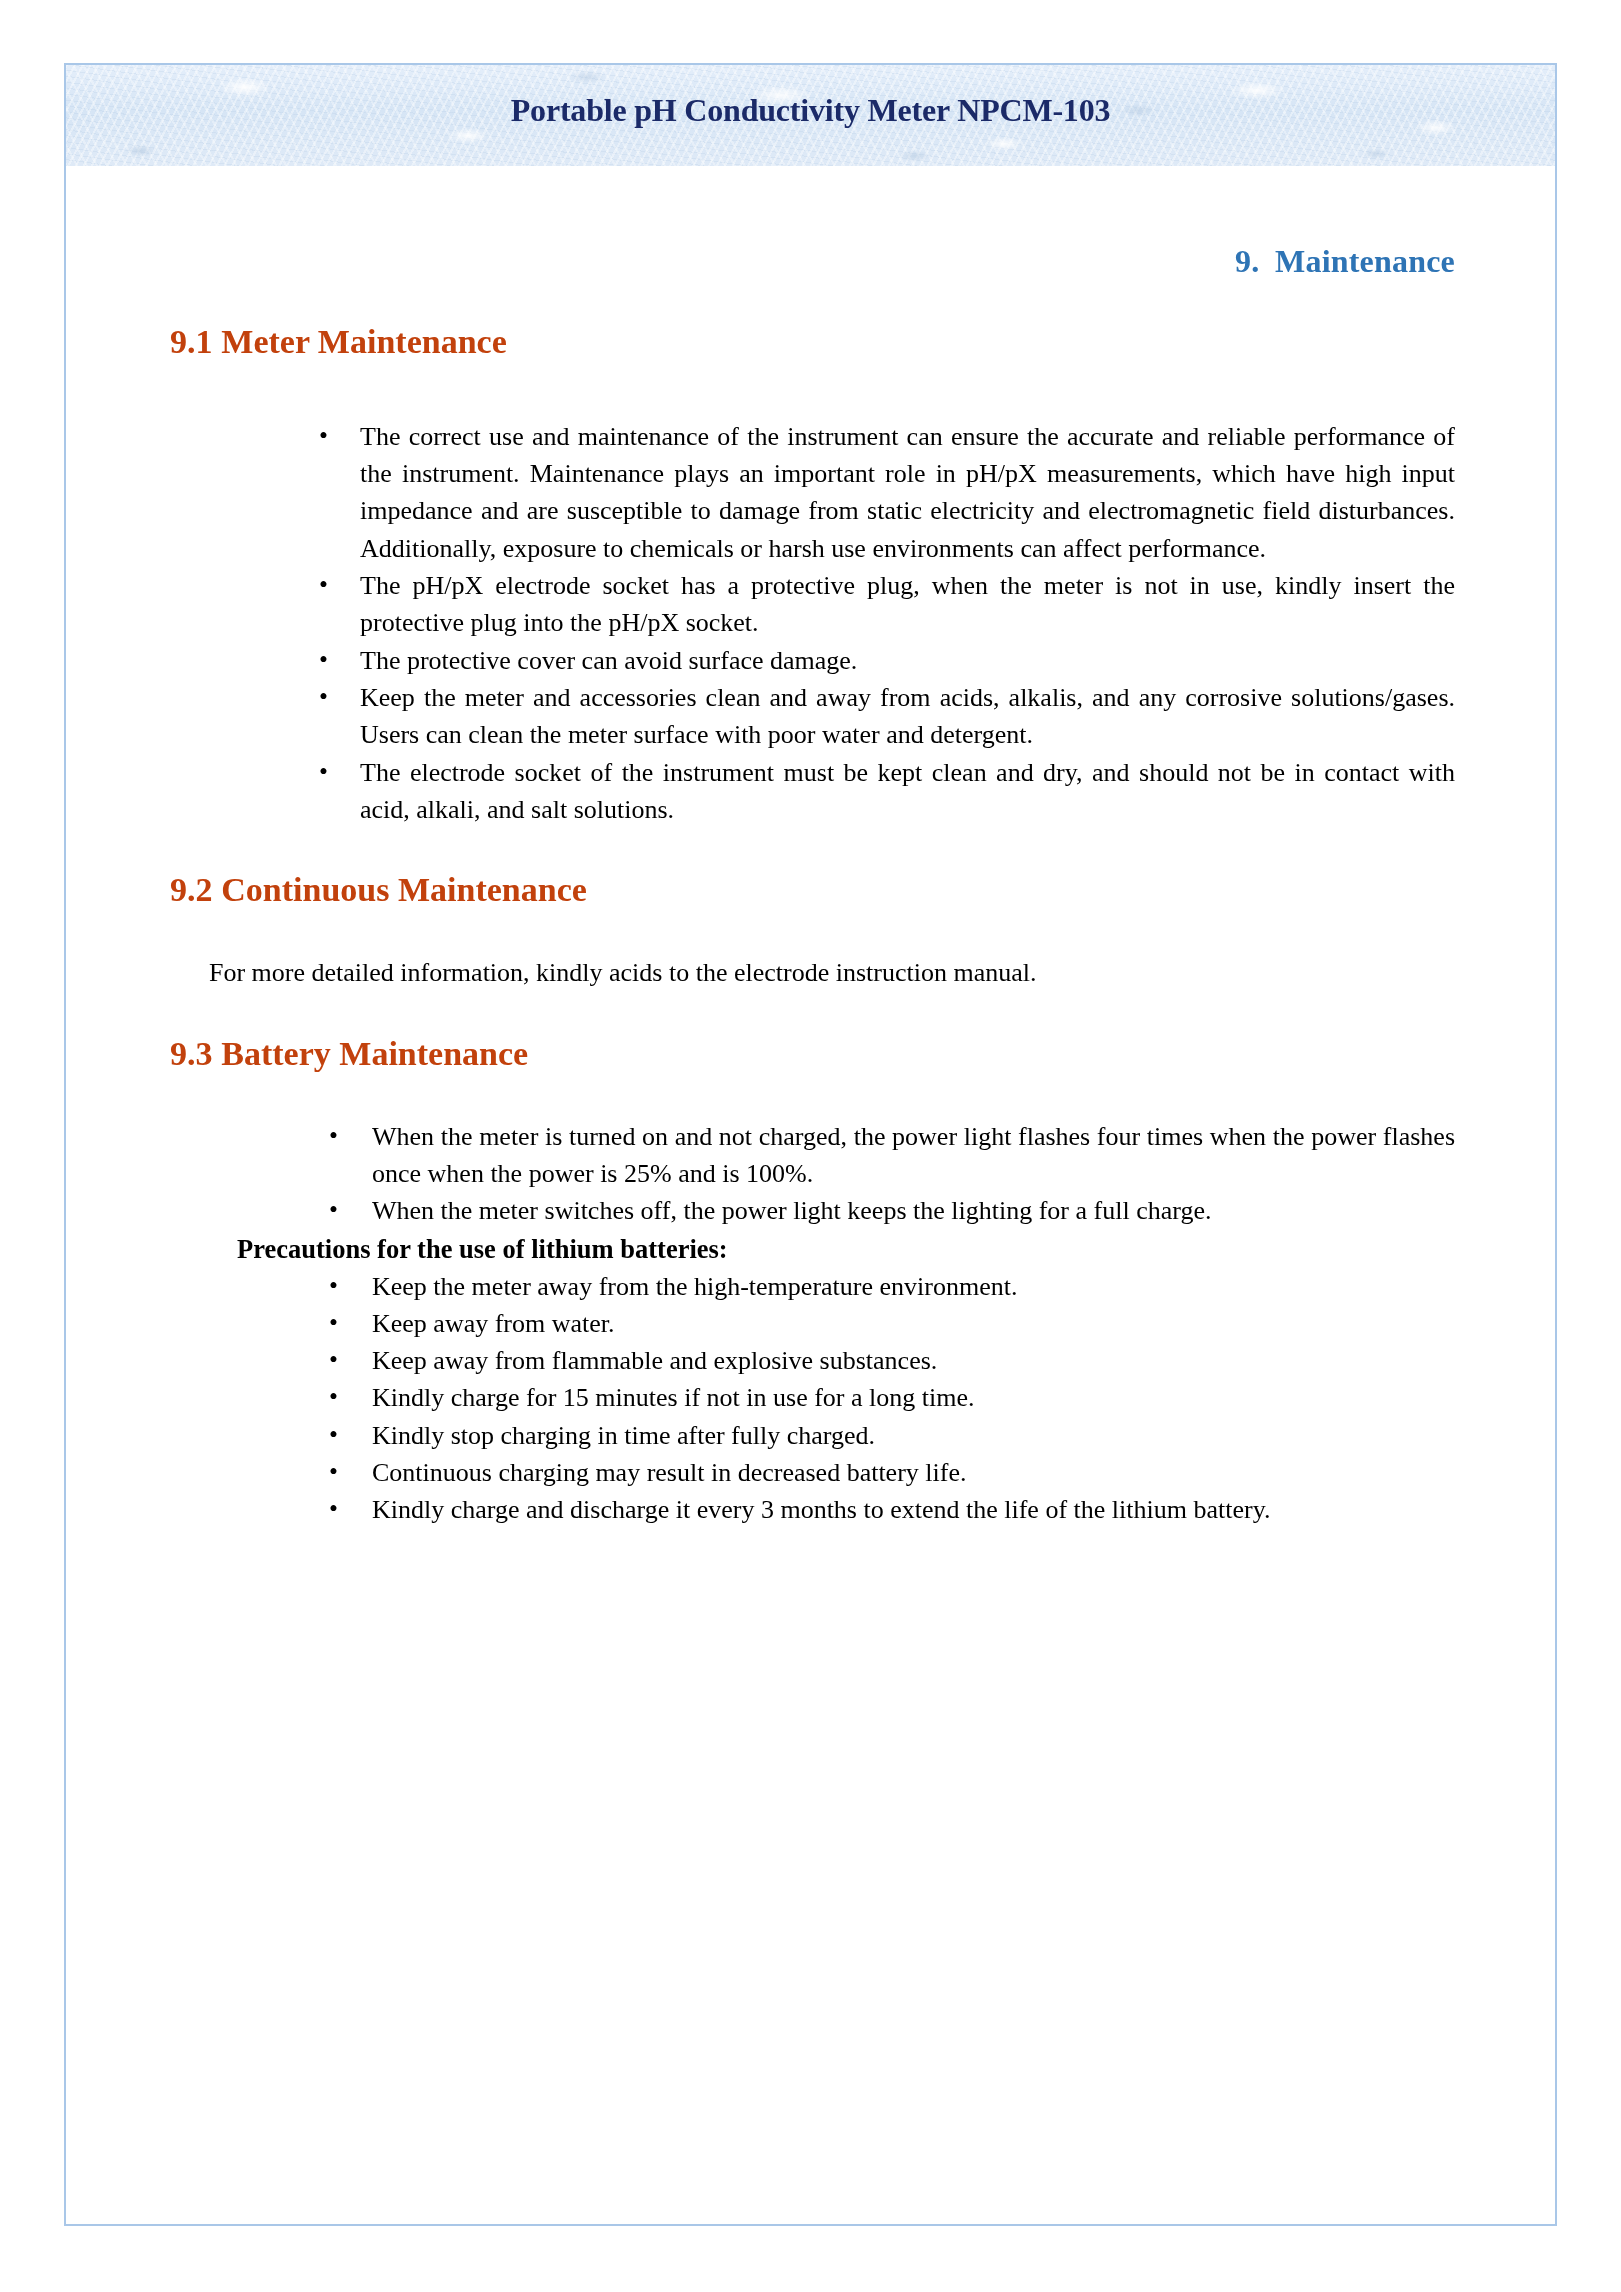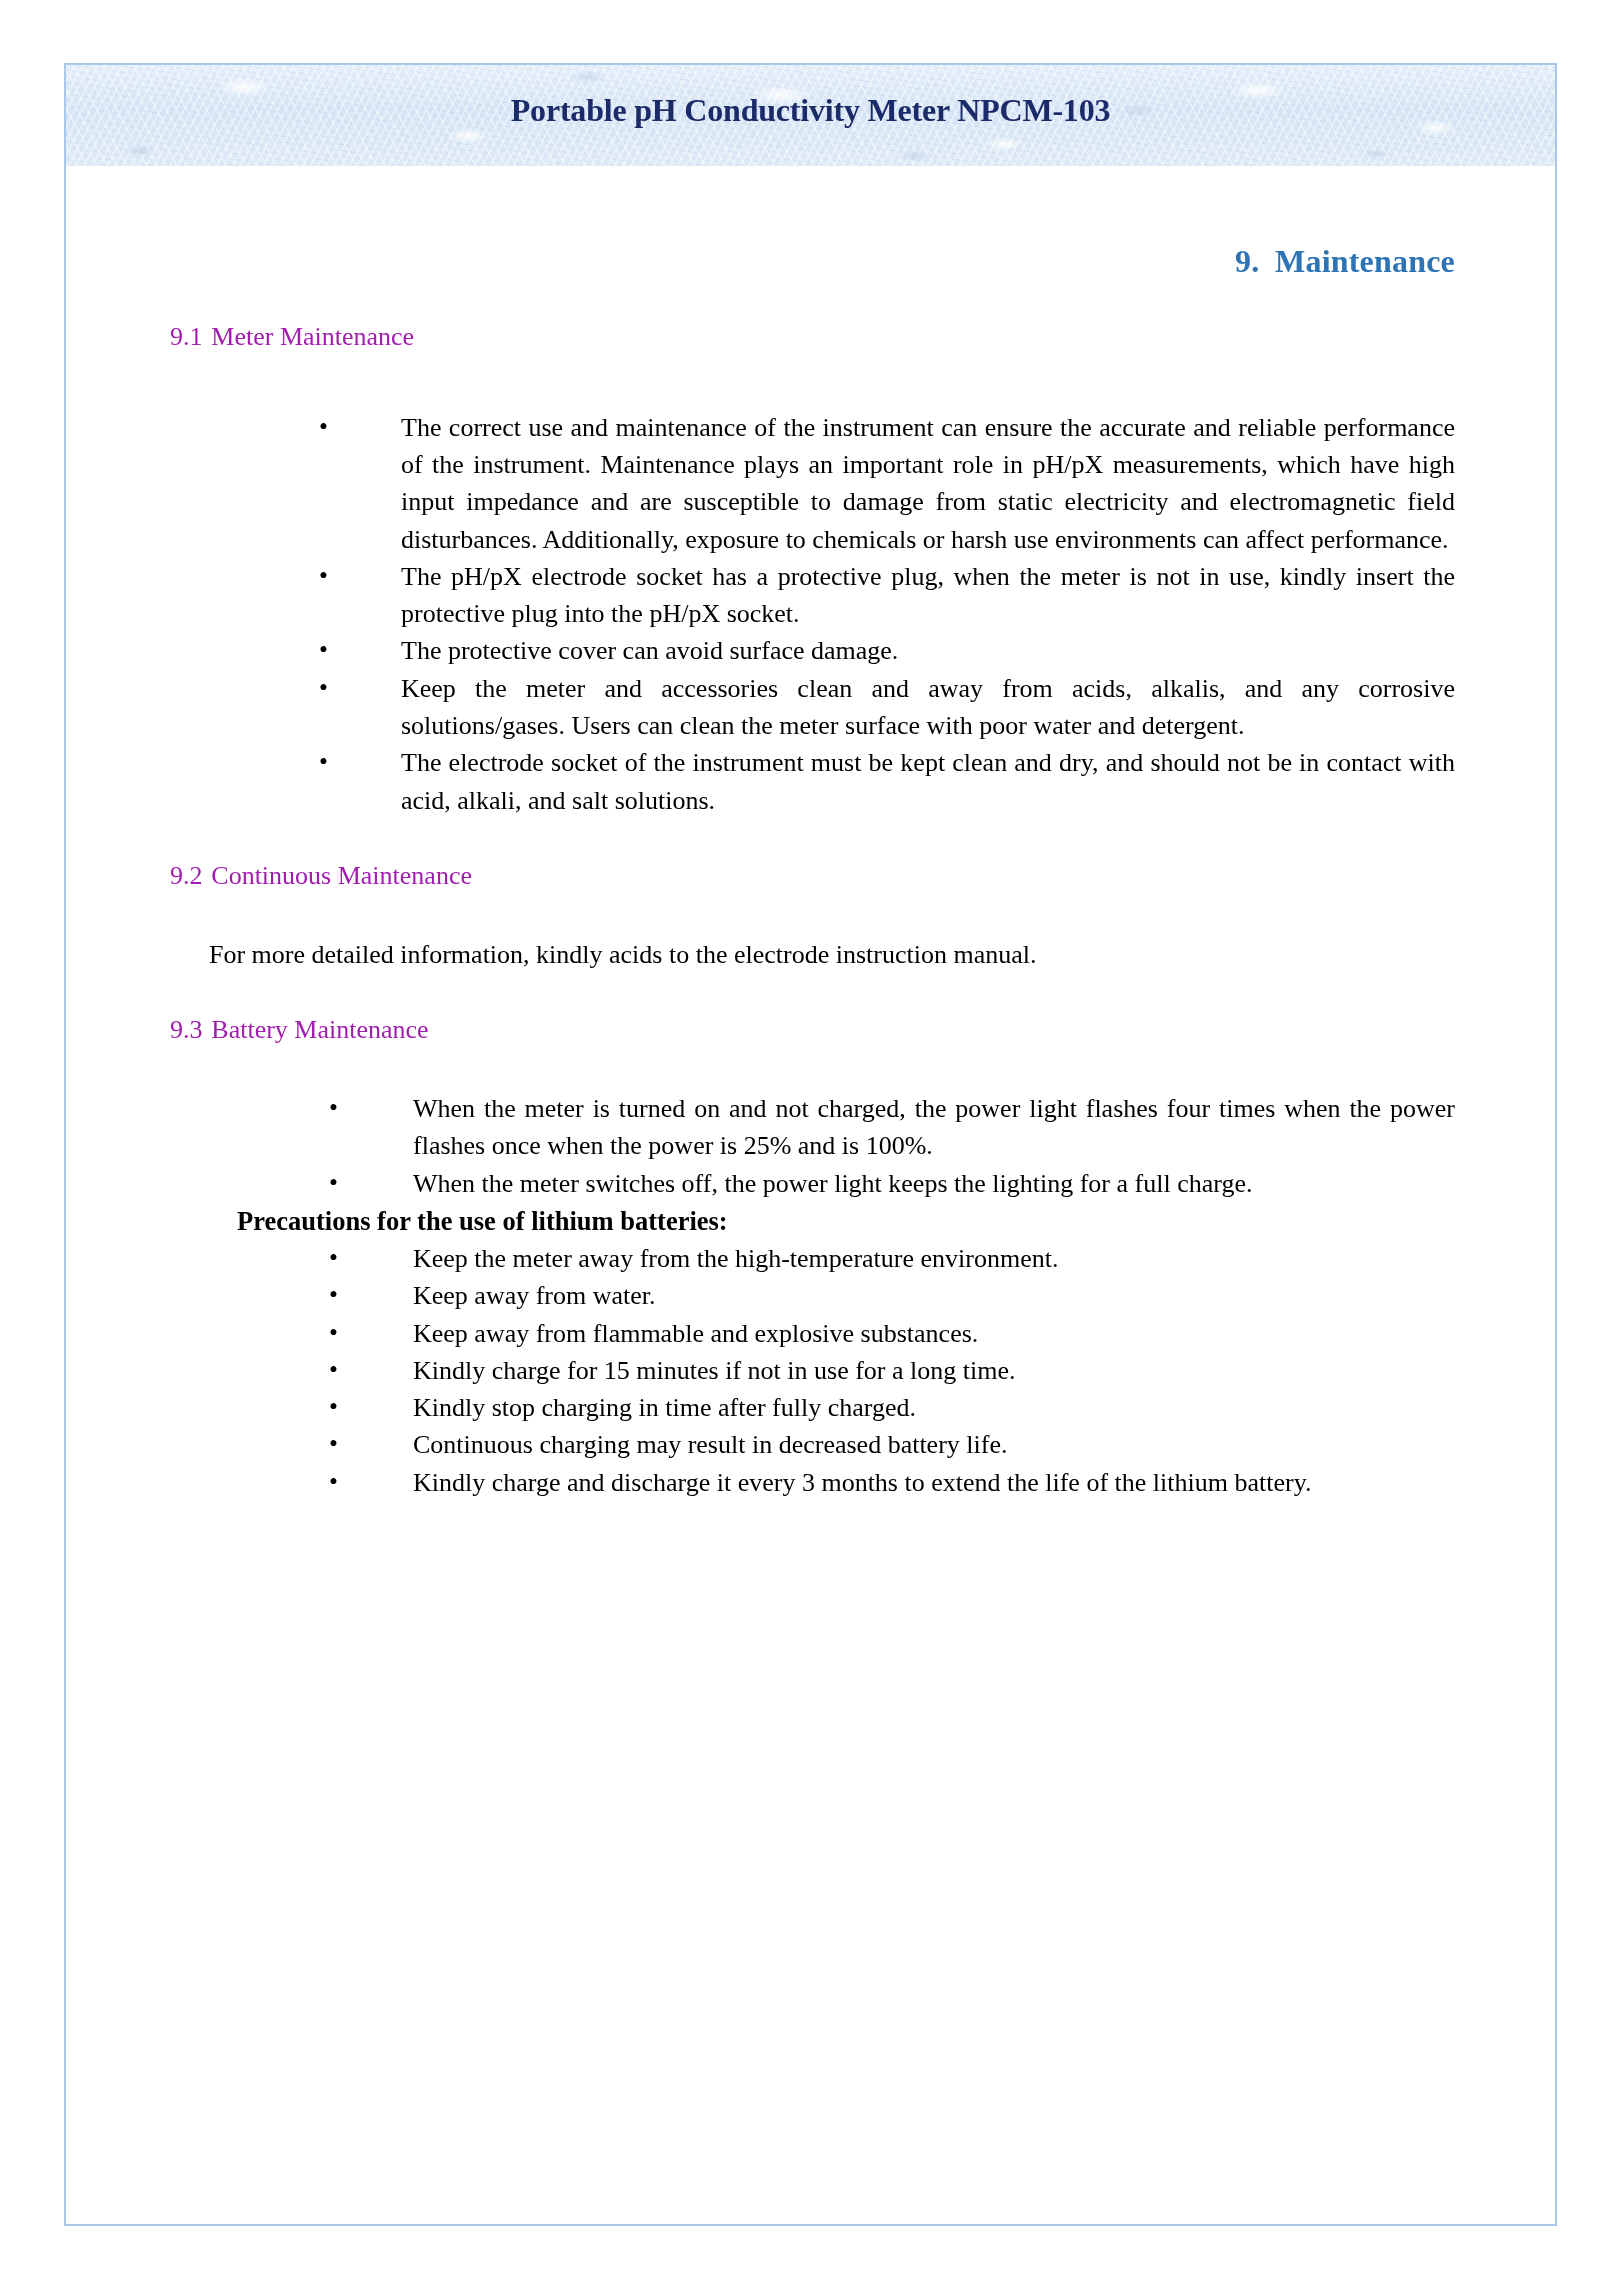--- a/index.html
+++ b/index.html
@@ -81,23 +81,23 @@
     font-size: 32px;
     font-weight: bold;
     margin: 77px 0 0 0;
     line-height: 1.15;
     letter-spacing: 0.2px;
     text-align: right;
   }
   .h1 .num { margin-right: 15.7px; }
 
   .h2 {
-    color: #a21caf;
-    font-size: 26px;
-    font-weight: normal;
+    color: #c2410c;
+    font-size: 34px;
+    font-weight: bold;
     margin: 42px 0 0 0;
     line-height: 1.15;
   }
   .h2 .num { margin-right: 8.8px; }
 
   .para {
     font-size: 26px;
     line-height: 1.435;
     color: #000;
     text-align: justify;
@@ -131,21 +131,21 @@
   }
   ul.bullets > li > .bul {
     position: absolute;
     left: 0;
     top: 0;
     width: 21.6px;
     text-align: left;
     font-size: 25.5px;
     line-height: 1.435;
   }
-  ul.bullets > li > .txt { display: block; margin-left: 41px; }
+  ul.bullets > li > .txt { display: block; }
 
   
   ul.list-a { margin-left: 149px; }
   ul.list-a > li { padding-left: 41px; }
 
   
   ul.list-b { margin-left: 159px; }
   ul.list-b > li { padding-left: 43px; }
   ul.list-b > li > .txt { text-align: justify; }
 

